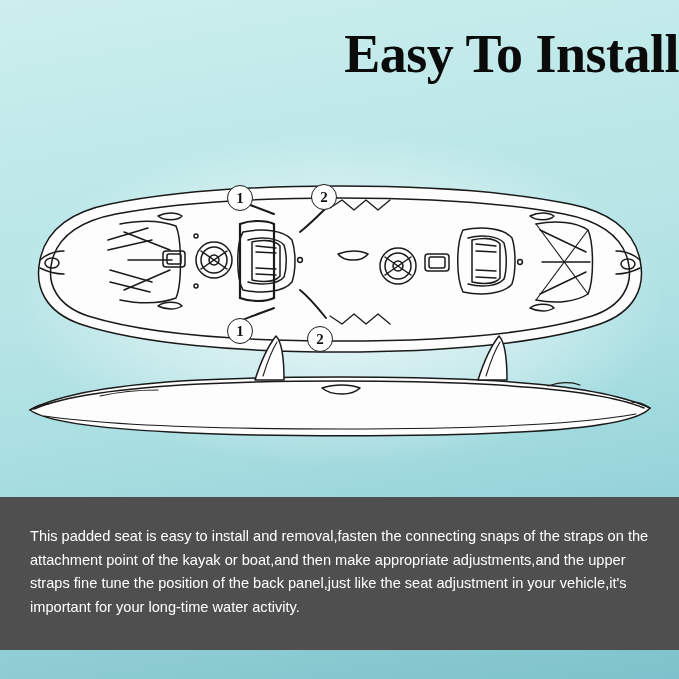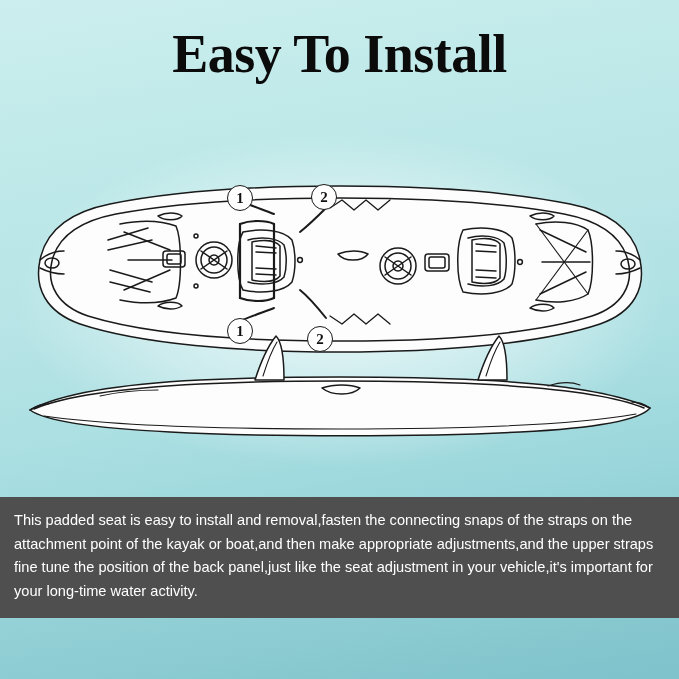--- a/index.html
+++ b/index.html
@@ -26,21 +26,21 @@
     width: 640px;
     height: 330px;
     background: radial-gradient(ellipse at center, rgba(255,255,255,0.75) 0%, rgba(255,255,255,0.35) 45%, rgba(255,255,255,0) 72%);
     pointer-events: none;
   }
   .headline {
     position: absolute;
     top: 26px;
     left: 0;
     width: 100%;
-    text-align: center;
+    text-align: right;
     font-family: "Liberation Serif", serif;
     font-weight: bold;
     font-size: 54px;
     letter-spacing: -0.5px;
     color: #0b0b0b;
     line-height: 1.05;
   }
   .subhead {
     position: absolute;
     top: 456px;
@@ -56,21 +56,21 @@
   .desc-box {
     position: absolute;
     left: 0;
     top: 497px;
     width: 679px;
     background: #4f4f4f;
     padding: 12px 14px 14px 14px;
     box-sizing: border-box;
   }
   .desc-box p {
-    margin: 0;
+    margin: 16px;
     color: #ffffff;
     font-size: 14.6px;
     line-height: 1.62;
     font-family: "Liberation Sans", sans-serif;
   }
   .art {
     position: absolute;
     left: 0;
     top: 120px;
     width: 679px;

